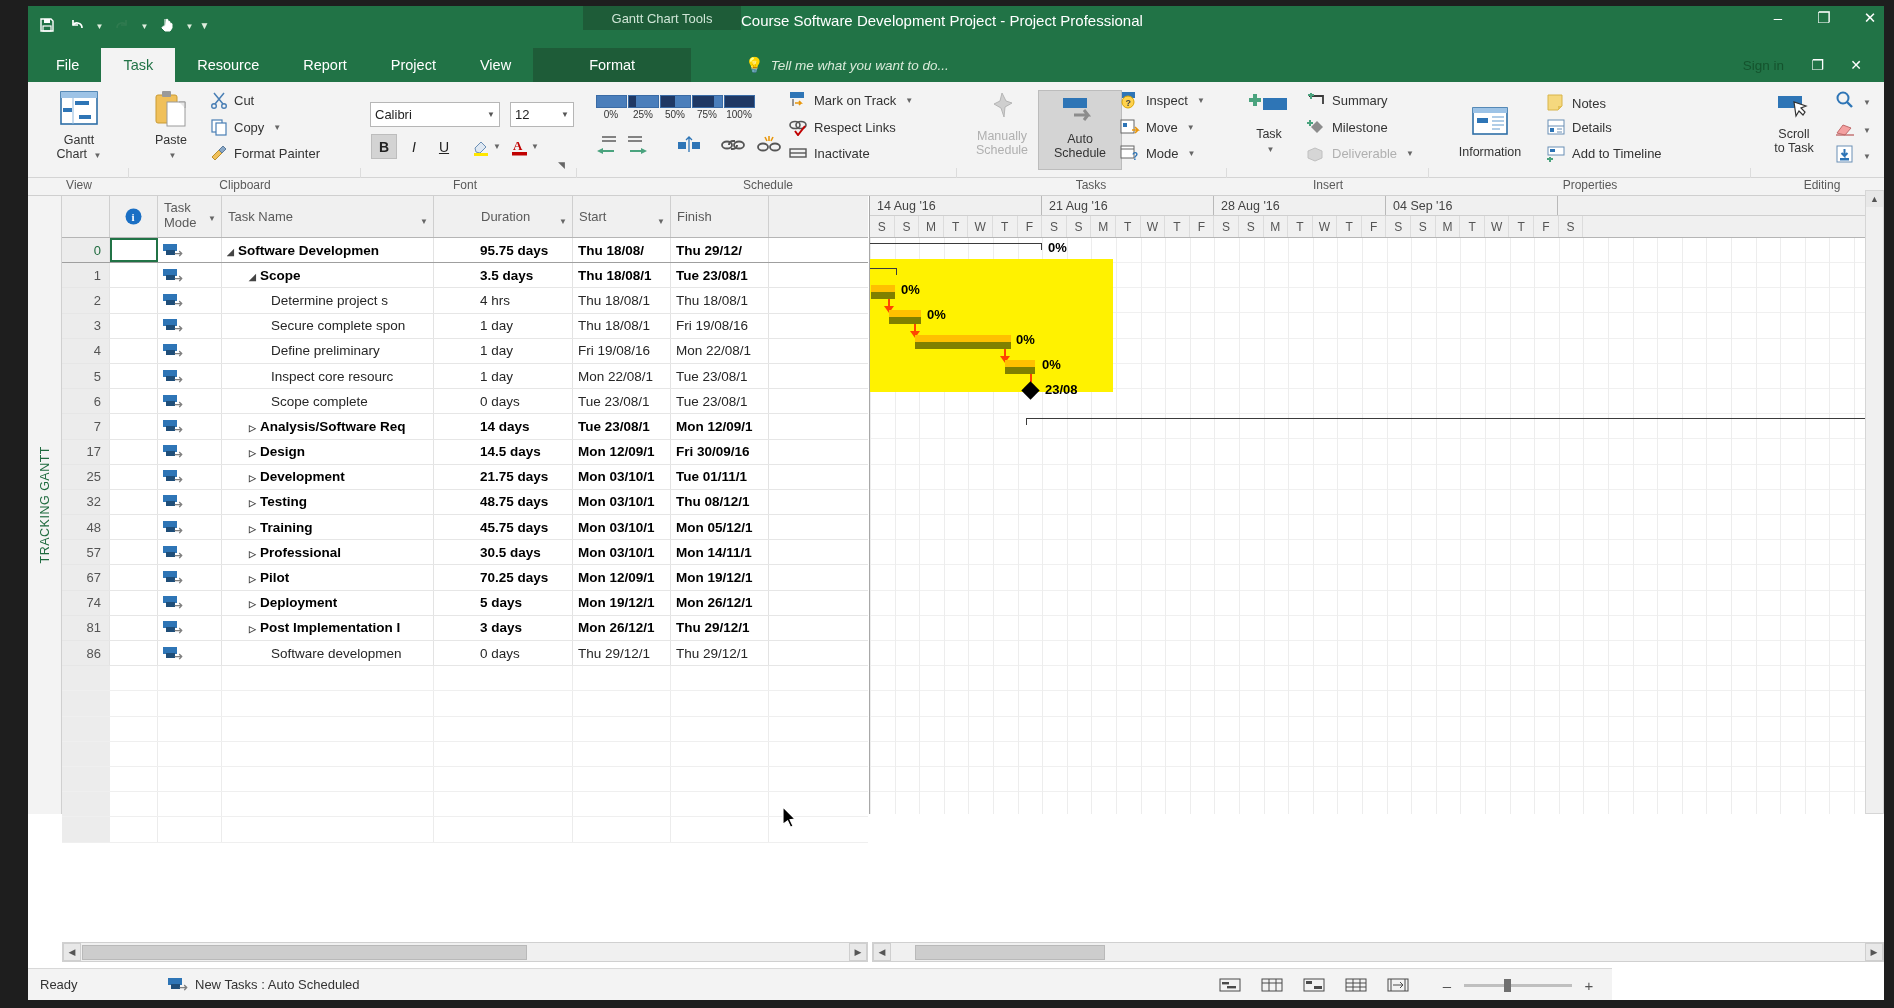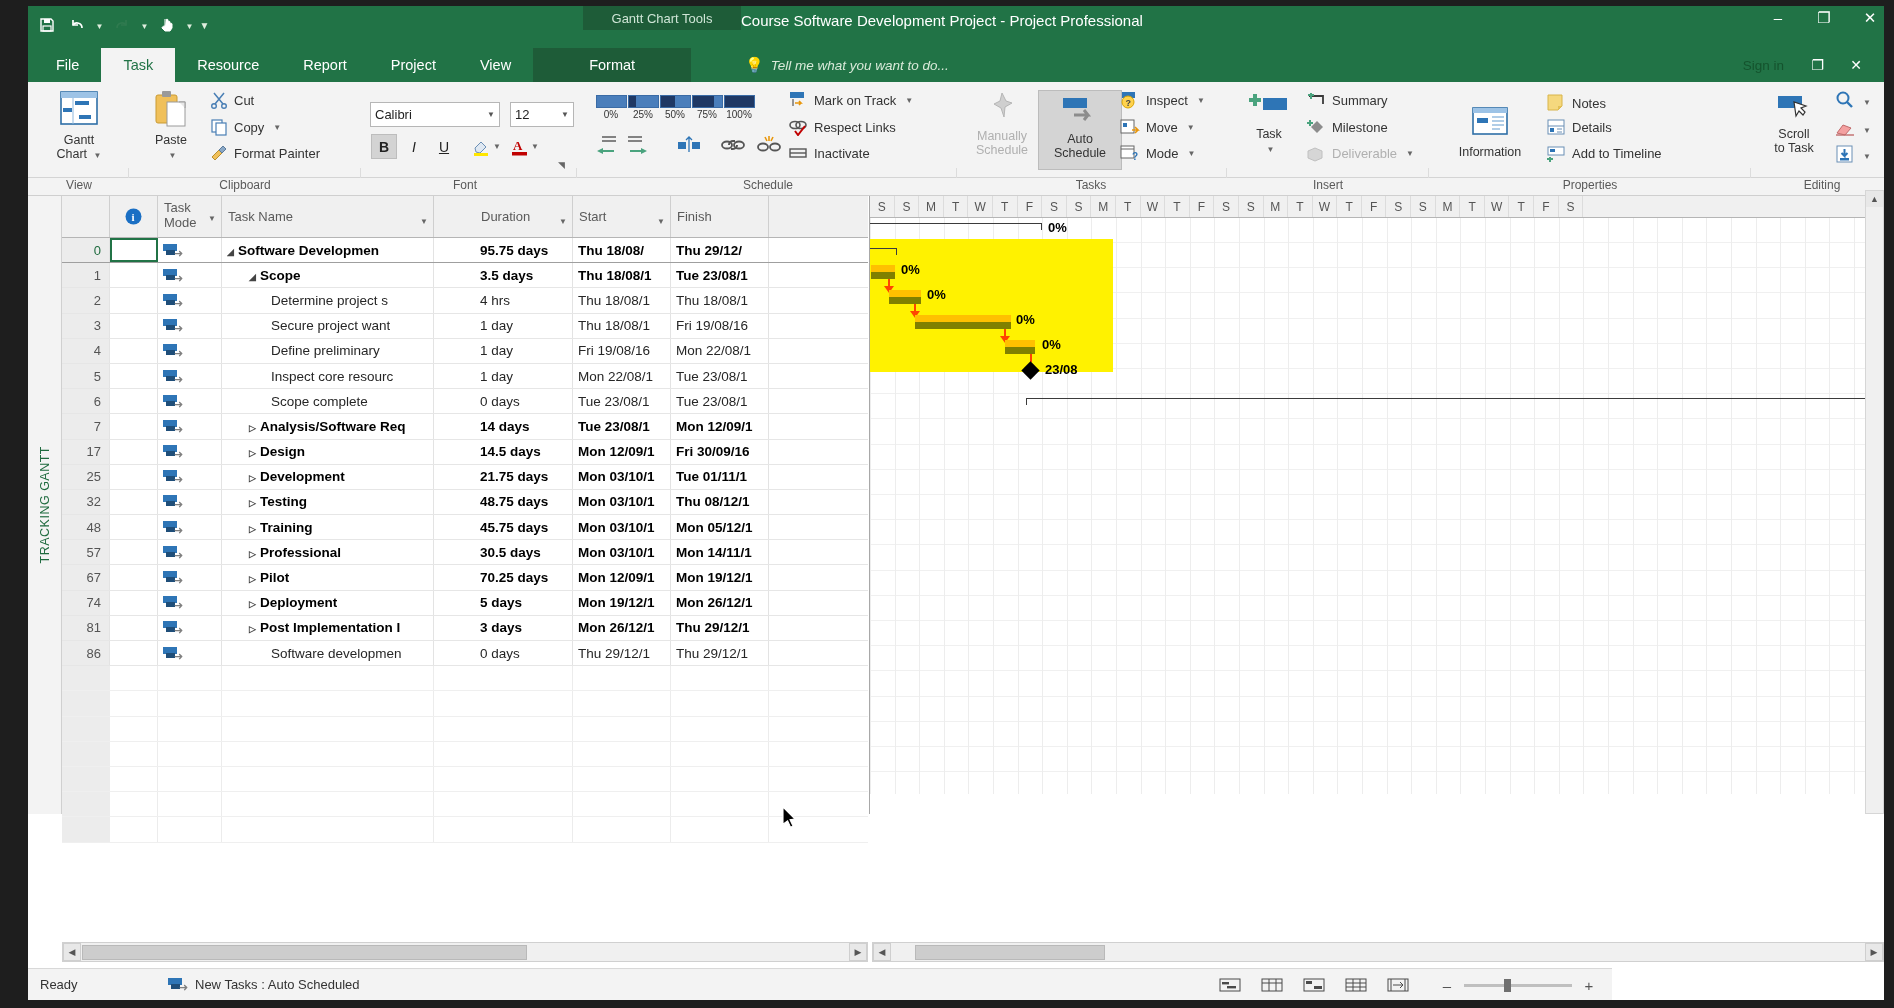--- a/index.html
+++ b/index.html
@@ -675,21 +675,21 @@
           <div class="gc idc c-id">3</div>
           <div class="gc c-ind"></div>
           <div class="gc c-mode">
             <span class="modeicon">
               <span class="b1"></span>
               <span class="b2"></span>
               <span class="ar">➜</span>
             </span>
           </div>
           <div class="gc c-name">
-            <span class="name-in" style="padding-left:44px"><span>Secure project want</span></span>
+            <span class="name-in" style="padding-left:44px"><span>Secure complete spon</span></span>
           </div>
           <div class="gc c-dur">1 day</div>
           <div class="gc c-start dates">Thu 18/08/1</div>
           <div class="gc c-fin dates">Fri 19/08/16</div>
         </div>
         <div class="grow">
           <div class="gc idc c-id">4</div>
           <div class="gc c-ind"></div>
           <div class="gc c-mode">
             <span class="modeicon">
@@ -969,20 +969,26 @@
           <div class="gc c-mode"></div>
           <div class="gc c-name"></div>
           <div class="gc c-dur"></div>
           <div class="gc c-start"></div>
           <div class="gc c-fin"></div>
         </div>
       </div>
   </div>
 
   <div class="gantt">
+    <div class="ts-top" id="ts-top">
+        <div style="width: 172px;">14 Aug '16</div>
+        <div style="width: 172px;">21 Aug '16</div>
+        <div style="width: 172px;">28 Aug '16</div>
+        <div style="width: 172px;">04 Sep '16</div>
+      </div>
     <div class="ts-bot" id="ts-bot">
         <div>S</div>
         <div>S</div>
         <div>M</div>
         <div>T</div>
         <div>W</div>
         <div>T</div>
         <div>F</div>
         <div>S</div>
         <div>S</div>

